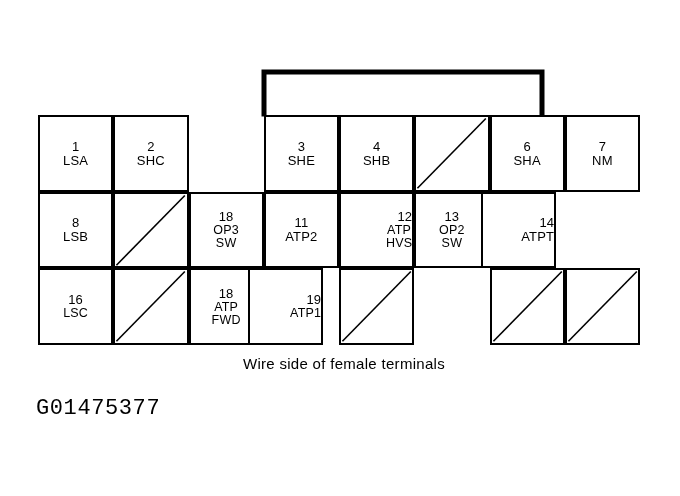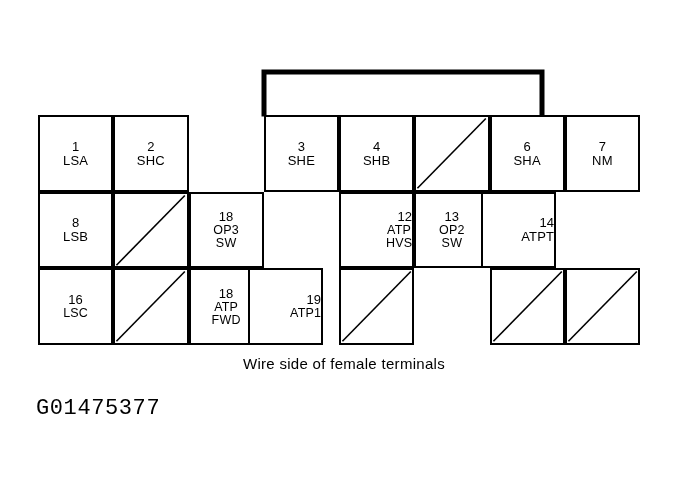--- a/index.html
+++ b/index.html
@@ -149,20 +149,24 @@
           <svg viewBox="0 0 100 100" preserveAspectRatio="none" xmlns="http://www.w3.org/2000/svg">
             <line x1="2" y1="98" x2="98" y2="2" stroke="#000000" stroke-width="1.6" vector-effect="non-scaling-stroke"></line>
           </svg>
         </div>
       </div>
       <div class="cell r2 three-line" style="left: 150.5px; top: 76.6667px; width: 75.25px; height: 76.6667px;">
         <div class="pin-num">18</div>
         <div class="pin-label">OP3
 SW</div>
       </div>
+      <div class="cell r2" style="left: 225.75px; top: 76.6667px; width: 75.25px; height: 76.6667px;">
+        <div class="pin-num">11</div>
+        <div class="pin-label">ATP2</div>
+      </div>
       <div class="cell r2 three-line" style="left: 301px; top: 76.6667px; width: 75.25px; height: 76.6667px; align-items: flex-end;">
         <div class="pin-num">12</div>
         <div class="pin-label">ATP
 HVS</div>
       </div>
       <div class="cell r2 three-line" style="left: 376.25px; top: 76.6667px; width: 75.25px; height: 76.6667px; align-items: center;">
         <div class="pin-num">13</div>
         <div class="pin-label">OP2
 SW</div>
       </div>

